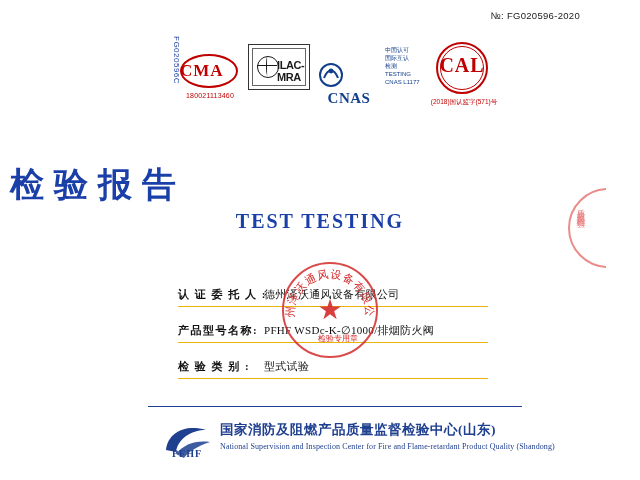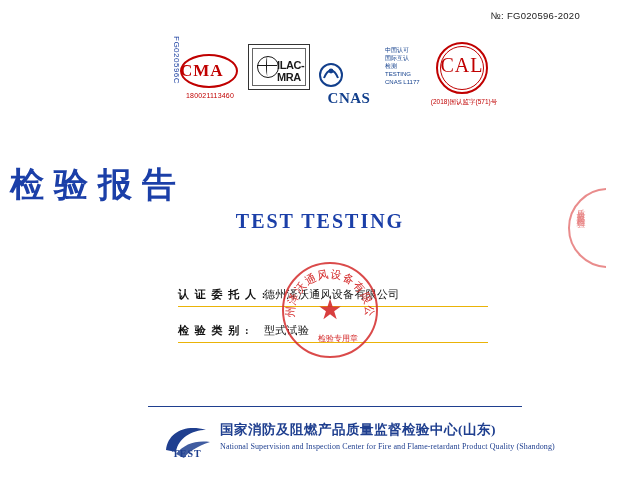--- a/index.html
+++ b/index.html
@@ -213,21 +213,21 @@
     border: 1px solid #c00000;
     border-radius: 50%;
     box-sizing: border-box;
   }
   .cal-letters {
     position: absolute;
     left: 4px; top: 12px;
     width: 52px;
     text-align: center;
     font-family: "Liberation Serif", serif;
-    font-weight: normal;
+    font-weight: bold;
     font-size: 20px;
     color: #c00000;
     letter-spacing: 1px;
   }
   .cal-caption {
     position: absolute;
     left: -18px;
     top: 56px;
     width: 100px;
     text-align: center;
@@ -492,20 +492,24 @@
 
     <div class="seal-edge">
       <div class="seal-edge-ring"></div>
       <div class="seal-edge-text">质量监督检验</div>
     </div>
 
     <div class="fields">
       <div class="field-row row1">
         <span class="field-label">认 证 委 托 人 :</span>
         <span class="field-value">德州泽沃通风设备有限公司</span>
+      </div>
+      <div class="field-row row2">
+        <span class="field-label">产品型号名称:</span>
+        <span class="field-value">PFHF WSDc-K-∅1000/排烟防火阀</span>
       </div>
       <div class="field-row row3">
         <span class="field-label">检 验 类 别 :</span>
         <span class="field-value">型式试验</span>
       </div>
     </div>
 
     <div class="seal">
       <div class="seal-ring"></div>
       <svg class="seal-arc-text" viewBox="0 0 96 96">
@@ -520,19 +524,19 @@
       <div class="seal-bottom">检验专用章</div>
     </div>
 
     <div class="footer-rule"></div>
 
     <div class="footer">
       <svg class="sdqi-logo" viewBox="0 0 52 42">
         <path d="M4 30 C6 12, 24 4, 44 10 C30 10, 16 18, 14 32 Z" fill="#1f3f8f"></path>
         <path d="M14 34 C22 24, 34 20, 48 22 C36 26, 26 32, 22 38 Z" fill="#1f3f8f" opacity="0.85"></path>
       </svg>
-      <div class="sdqi-word">TEST</div>
+      <div class="sdqi-word">PFHF</div>
       <div class="footer-cn">国家消防及阻燃产品质量监督检验中心(山东)</div>
       <div class="footer-en">National Supervision and Inspection Center for Fire and Flame-retardant Product Quality (Shandong)</div>
     </div>
 
   </div>
 </div>
 
 </body></html>

